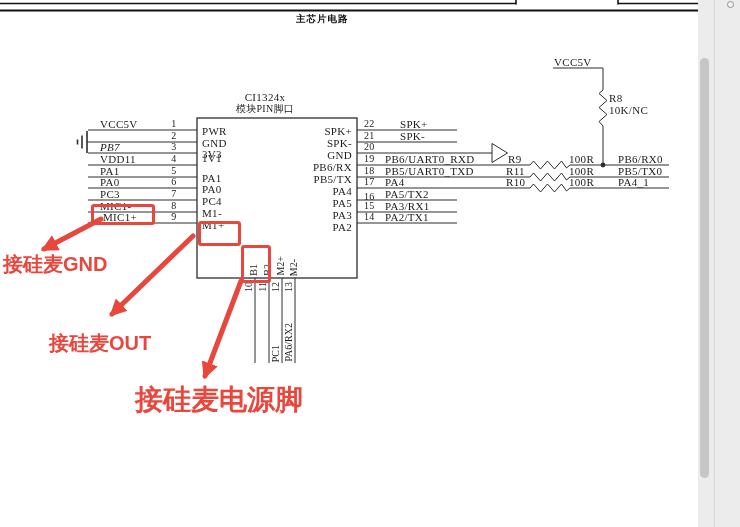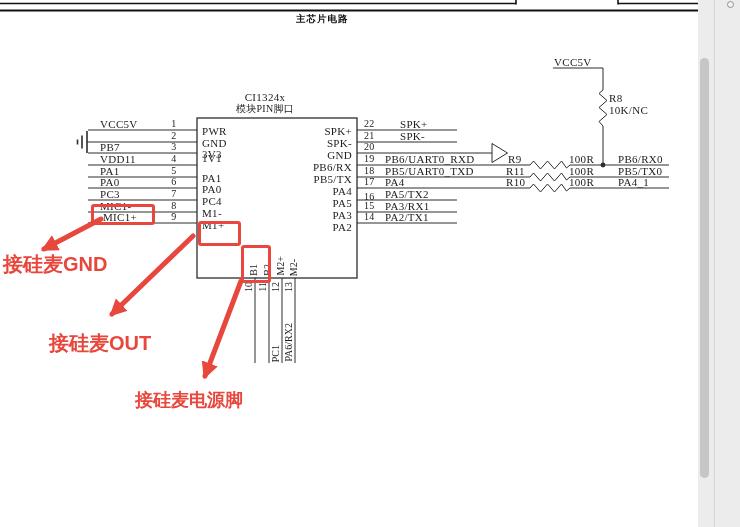--- a/index.html
+++ b/index.html
@@ -114,21 +114,21 @@
   </svg>
 
   <div class="txt-layer">
 
     <div class="sheet-title" style="left:296px;top:13px;">主芯片电路</div>
 
     <div class="t ctr" style="left:227px;top:91px;width:76px;">CI1324x</div>
     <div class="t ctr s10" style="left:227px;top:103px;width:76px;">模块PIN脚口</div>
 
     <div class="t" style="left:100px;top:118px;">VCC5V</div>
-    <div class="t" style="left:100px;top:141px;">PB7</div>
+    <div class="t" style="left:100px;top:141px;font-style:italic;">PB7</div>
     <div class="t" style="left:100px;top:153px;">VDD11</div>
     <div class="t" style="left:100px;top:165px;">PA1</div>
     <div class="t" style="left:100px;top:176px;">PA0</div>
     <div class="t" style="left:100px;top:188px;">PC3</div>
     <div class="t" style="left:100px;top:200px;">MIC1-</div>
     <div class="t" style="left:103px;top:211px;">MIC1+</div>
 
     <div class="t ctr s10" style="left:162px;top:118px;width:24px;">1</div>
     <div class="t ctr s10" style="left:162px;top:130px;width:24px;">2</div>
     <div class="t ctr s10" style="left:162px;top:141px;width:24px;">3</div>
@@ -198,21 +198,21 @@
     <div class="t" style="left:506px;top:176px;">R10</div>
     <div class="t" style="left:569px;top:153px;">100R</div>
     <div class="t" style="left:569px;top:165px;">100R</div>
     <div class="t" style="left:569px;top:176px;">100R</div>
     <div class="t" style="left:618px;top:153px;">PB6/RX0</div>
     <div class="t" style="left:618px;top:165px;">PB5/TX0</div>
     <div class="t" style="left:618px;top:176px;">PA4_1</div>
 
     <div class="red-note" style="left:3px;top:253px;">接硅麦GND</div>
     <div class="red-note" style="left:49px;top:332px;">接硅麦OUT</div>
-    <div class="red-note" style="left:135px;top:389px;font-size:18px;">接硅麦电源脚</div>
+    <div class="red-note" style="left:135px;top:389px;font-size:28px;">接硅麦电源脚</div>
   </div>
 
   <div class="red-box" style="left:91px;top:204px;width:58px;height:15px;"></div>
   <div class="red-box" style="left:198px;top:221px;width:37px;height:19px;"></div>
   <div class="red-box" style="left:241px;top:245px;width:24px;height:32px;"></div>
 
   <div class="scroll-track"></div>
   <div class="scroll-divider"></div>
   <div class="scroll-thumb"></div>
   <div class="scroll-dot"></div>

